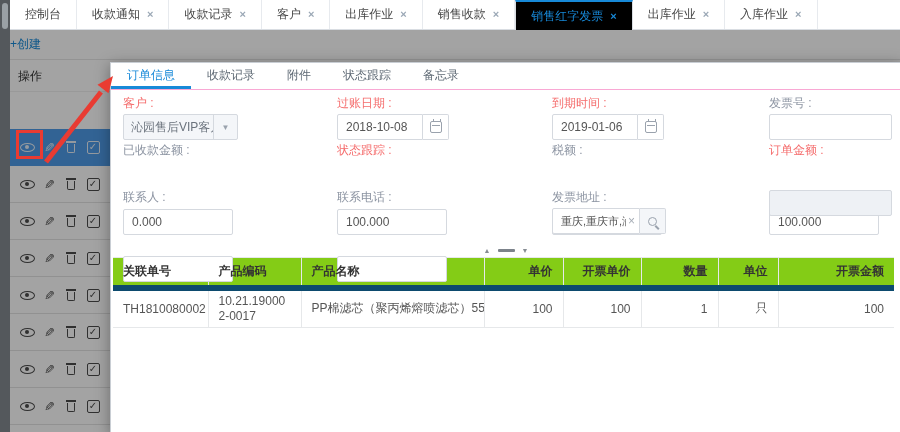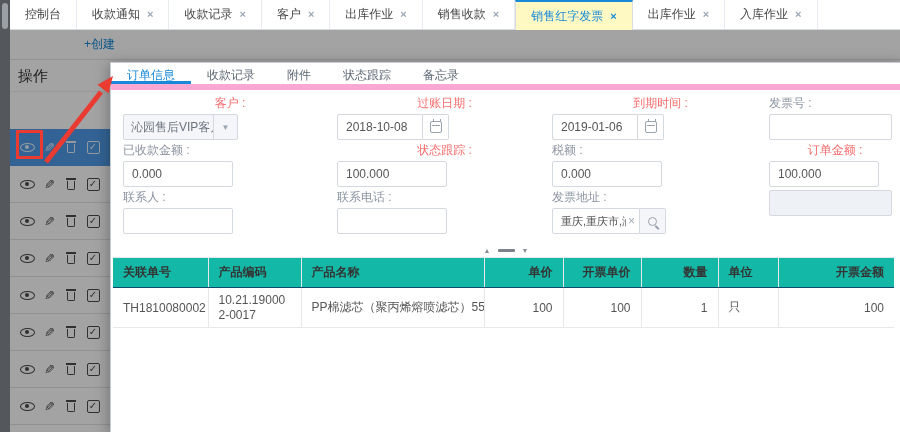--- a/index.html
+++ b/index.html
@@ -7,28 +7,28 @@
   .screen { position:relative; width:900px; height:432px; background:#fff; overflow:hidden; font-size:12px; color:#333; }
 
   
   .side-strip { position:absolute; left:0; top:0; width:10px; height:432px; background:#54585c; z-index:5; }
   .scroll-thumb { position:absolute; left:2px; top:3px; width:6px; height:26px; border-radius:3px; background:#9aa0a5; }
 
   
   .tabbar { position:absolute; left:10px; top:0; right:0; height:30px; background:#fff; border-bottom:1px solid #d9dde2; display:flex; z-index:6; }
   .wtab { display:flex; align-items:center; gap:7px; padding:0 15px; font-size:12px; color:#454545; border-right:1px solid #e7eaee; cursor:pointer; white-space:nowrap; }
   .wtab .tclose { color:#9aa7b5; font-size:11px; font-weight:bold; line-height:1; }
-  .wtab.active { color:#1789d8; border-top:2px solid #1789d8; border-left:1px solid #d9dde2; border-right:1px solid #d9dde2; background:#fef9c3; height:30px; position:relative; }
+  .wtab.active { color:#1789d8; border-top:2px solid #1789d8; border-left:1px solid #d9dde2; border-right:1px solid #d9dde2; background:#000000; height:30px; position:relative; }
   .wtab.active .tclose { color:#1789d8; }
 
   
   .bg-content { position:absolute; left:10px; top:30px; right:0; bottom:0; background:#fff; }
   .bg-toolbar { height:30px; border-bottom:1px solid #e7e7e7; display:flex; align-items:center; }
-  .create-btn { margin-left:74px; color:#1789d8; font-size:12px; cursor:pointer; }
-  .ops-header { height:32px; line-height:32px; padding-left:8px; color:#333; font-size:15px; border-bottom:1px solid #efefef; width:100px; }
+  .create-btn { color:#1789d8; font-size:12px; cursor:pointer; }
+  .ops-header { height:32px; line-height:32px; padding-left:8px; color:#333; font-size:12px; border-bottom:1px solid #efefef; width:100px; }
   .ops-rows { position:absolute; left:0; top:99px; width:100px; }
   .op-row { height:37px; display:flex; align-items:center; justify-content:space-between; padding:0 9px; border-bottom:1px solid #e3e3e3; color:#4b4b4b; }
   .op-row.active { background:#4f9be8; color:#e8f0f8; border-bottom-color:#4f9be8; }
   .opbtn { display:inline-flex; align-items:center; justify-content:center; width:16px; height:16px; cursor:pointer; color:inherit; }
 
   
   .i-eye { position:relative; width:15px; height:9px; border:1.5px solid currentColor; border-radius:50%; display:inline-block; }
   .i-eye::after { content:""; position:absolute; left:50%; top:50%; width:4px; height:4px; margin:-2px 0 0 -2px; border-radius:50%; background:currentColor; }
   .i-pencil { font-size:13px; line-height:1; transform:scaleX(-1); display:inline-block; }
   .i-trash { position:relative; width:10px; height:12px; display:inline-block; }
@@ -40,55 +40,55 @@
   .cal-icon::after { content:""; position:absolute; top:-3px; left:2px; width:2px; height:3px; border-left:1.2px solid #9aa2ad; border-right:1.2px solid #9aa2ad; width:6px; }
   .mag-icon { position:relative; width:9px; height:9px; border:1.5px solid #9aa2ad; border-radius:50%; display:inline-block; }
   .mag-icon::after { content:""; position:absolute; left:7px; top:7px; width:5px; height:1.6px; background:#9aa2ad; transform:rotate(45deg); transform-origin:0 0; }
 
   
   .dim { position:absolute; left:10px; top:30px; right:0; bottom:0; background:rgba(0,0,0,0.36); z-index:10; }
 
   
   .modal { position:absolute; left:110px; top:62px; right:-2px; bottom:-2px; background:#fff; border:1px solid #c9ced4; box-shadow:0 3px 14px rgba(0,0,0,.35); z-index:20; }
   .modal-header { height:30px; line-height:30px; padding-left:14px; font-weight:bold; font-size:13px; color:#333; border-bottom:1px solid #eceff2; }
-  .modal-tabs { height:27px; display:flex; border-bottom:6px solid #f9a8d4;text-align:center; }
+  .modal-tabs { height:27px; display:flex; border-bottom:1px solid #f9a8d4;text-align:center; }
   .mtab { padding:0 16px; line-height:24px; color:#5f6a75; font-size:12px; cursor:pointer; }
   .mtab.active { color:#1789d8; border-bottom:3px solid #1789d8; }
 
   
   .form { padding:6px 0 0 12px; display:grid; grid-template-columns:214px 215px 217px auto; }
   .field { margin-bottom:3px; }
   .flabel { height:15px; line-height:15px; color:#8b93a1; margin-bottom:3px; font-size:12px; }
-  .flabel.req { color:#f56c6c;text-align:center; }
+  .flabel.req { color:#f56c6c; }
   .fctrl { display:flex; align-items:stretch; height:26px; }
   .inp { height:26px; line-height:24px; border:1px solid #d5d9df; border-radius:2px; background:#fff; padding:0 8px; color:#555; font-size:12px; display:flex; align-items:center; }
   .inp.dis { background:#eef1f5; }
   .sel { width:115px; border:1px solid #d5d9df; border-radius:2px; background:#f4f6f9; display:flex; cursor:pointer; }
   .sel-text { flex:1; padding:0 7px; line-height:24px; color:#6b737d; white-space:nowrap; overflow:hidden; }
   .sel-arrow { width:24px; border-left:1px solid #d5d9df; display:flex; align-items:center; justify-content:center; color:#9aa2ad; font-size:8px; }
   .date-inp { width:86px; border-radius:2px 0 0 2px; }
   .cal-btn { width:26px; border:1px solid #d5d9df; border-left:none; border-radius:0 2px 2px 0; background:#fff; display:flex; align-items:center; justify-content:center; cursor:pointer; }
   .w-inv { width:123px; }
-  .w-amt { width:110px; }
+  .w-amt { width:110px;margin-top:48px; }
   .addr { width:88px; border-radius:2px 0 0 2px; padding-right:4px; }
   .addr-text { flex:1; white-space:nowrap; overflow:hidden; font-size:11px; }
   .clear-x { color:#a6adb6; font-size:12px; margin-left:2px; cursor:pointer; }
   .search-btn { width:26px; border:1px solid #d5d9df; border-left:none; border-radius:0 2px 2px 0; background:#f4f6f9; display:flex; align-items:center; justify-content:center; cursor:pointer; }
 
   
   .collapse-ctl { height:14px; margin-top:6px; display:flex; align-items:center; justify-content:center; gap:7px; color:#878d94; }
   .tri { font-size:7px; line-height:1; cursor:pointer; }
   .cbar { width:17px; height:3px; background:#7c838b; border-radius:1px; cursor:pointer; }
 
   
   .ptable { border-collapse:collapse; table-layout:fixed; margin-left:2px; width:781px; font-size:12px; }
-  .ptable th { background:#14b8a6; border-top:1px solid #e6e8ea; border-bottom:1px solid #0c4a6e; height:30px; font-weight:bold; color:#333; padding:0 10px; }
+  .ptable th { background:#84cc16; border-top:1px solid #e6e8ea; border-bottom:6px solid #0c4a6e; height:30px; font-weight:bold; color:#333; padding:0 10px; }
   .ptable td { border-bottom:1px solid #e6e8ea; height:40px; color:#555; padding:2px 10px; }
   .ptable th + th, .ptable td + td { border-left:1px solid #e6e8ea; }
-  .ta-l { text-align:left; } .ta-r { text-align:right; } .ta-c { text-align:left; }
+  .ta-l { text-align:left; } .ta-r { text-align:right; } .ta-c { text-align:right; }
   .wrapcell { word-break:break-all; line-height:15px; }
   .namecell { white-space:nowrap; overflow:hidden; }
 
   
   .anno-rect { position:absolute; left:16px; top:130px; width:27px; height:29px; border:3px solid #e93b32; z-index:30; }
   .anno-arrow { position:absolute; left:38px; top:66px; z-index:31; pointer-events:none; }
 </style>
 </head>
 <body>
 

